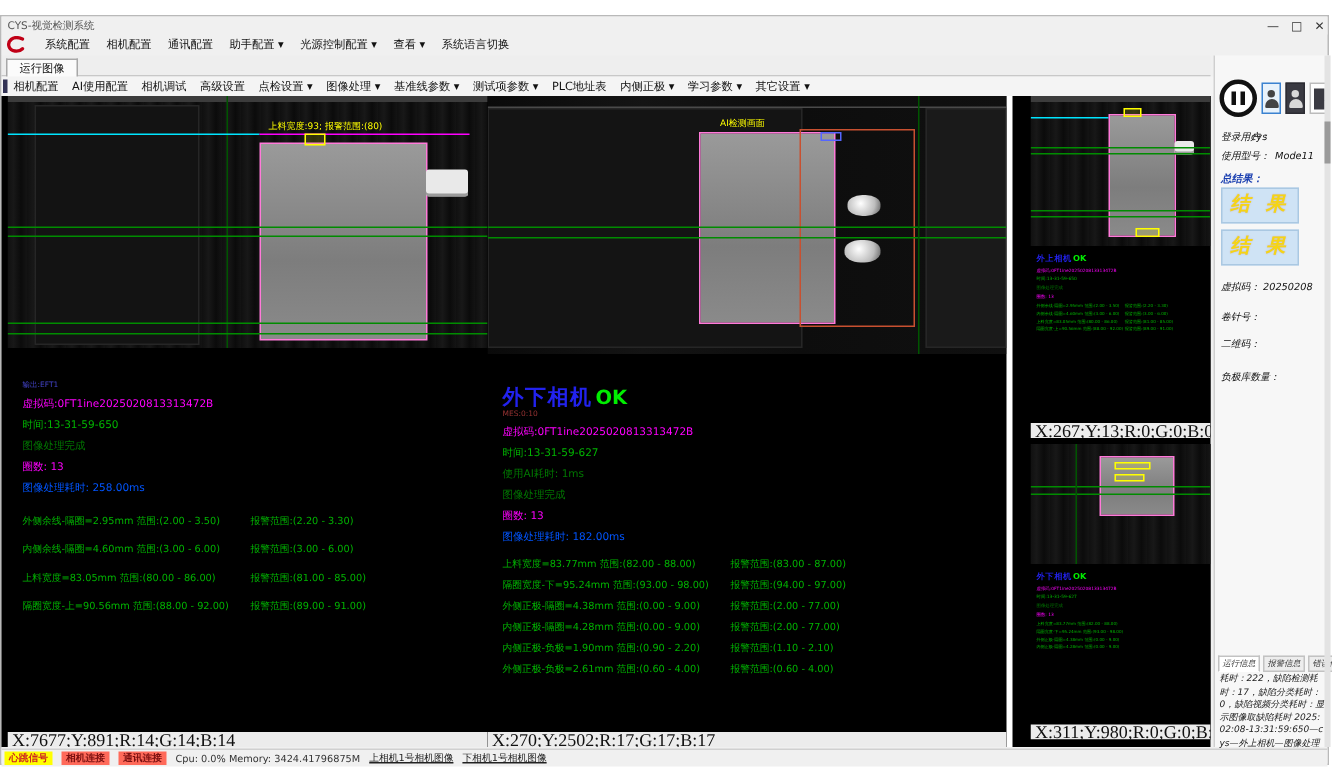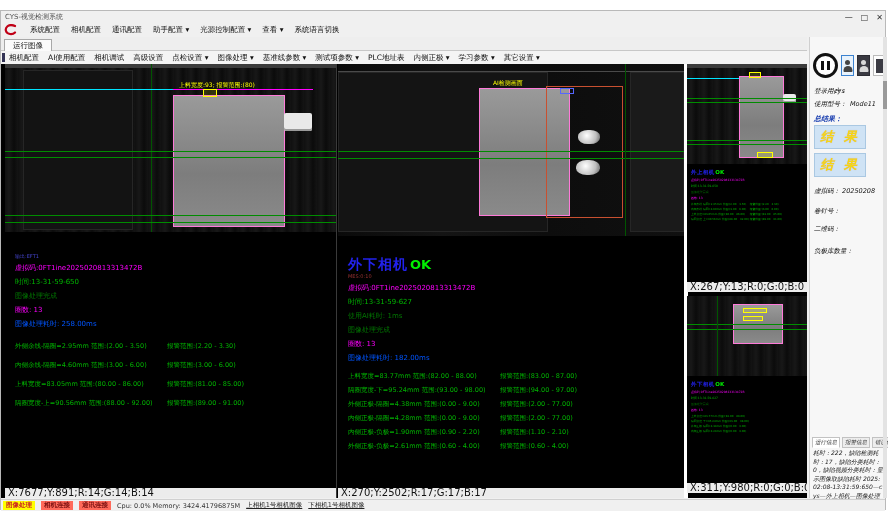--- a/index.html
+++ b/index.html
@@ -21,25 +21,25 @@
   .runtab{position:absolute;left:3px;top:2px;height:12px;padding:0 8px;background:#fbfbfb;border:1px solid #a8a8a8;border-bottom:none;font-size:7.5px;line-height:12px;color:#111;}
 
   
   .toolbar{position:absolute;left:0;top:40px;width:806px;height:13px;background:#f4f4f4;display:flex;align-items:center;gap:9px;padding-left:8px;font-size:7.5px;color:#111;}
   .toolbar .lead{position:absolute;left:1px;top:2px;width:3px;height:9px;background:#335;}
 
   
   .main{position:absolute;left:0;top:53px;width:806px;height:434px;background:#000;}
   .campanel{position:absolute;background:#000;overflow:hidden;}
   .panel-upper{left:4px;top:0;width:331px;height:434px;border-right:1px solid #3a3a3a;}
-  .panel-lower{left:337px;top:0;width:346px;height:434px;border-right:4px solid #ffffff;}
+  .panel-lower{left:324px;top:0;width:346px;height:434px;border-right:4px solid #ffffff;}
   .thumb1{left:686px;top:0;width:120px;height:228px;}
   .thumb2{left:686px;top:232px;width:120px;height:197px;}
 
-  .coordbar{position:absolute;left:0;right:0;bottom:0;height:10px;background:#ececec;color:#111;font-size:10px;line-height:10px;padding-left:3px;}
+  .coordbar{position:absolute;left:0;right:0;bottom:0;height:10px;background:#ececec;color:#111;font-size:12px;line-height:10px;padding-left:3px;font-family:Liberation Serif, serif;}
 
   
   .cam-img{position:absolute;left:0;top:0;right:0;overflow:hidden;background:
      repeating-linear-gradient(90deg,#101010 0px,#181818 4px,#0b0b0b 9px,#141414 13px);}
   .band-top{position:absolute;left:0;top:0;right:0;height:4px;background:#3c3c3c;}
   .hline{position:absolute;left:0;right:0;height:1px;}
   .vline{position:absolute;top:0;bottom:0;width:1px;}
   .g{background:#008c00;}
   .gd{background:#005500;}
   .cyan{background:#00e5ff;}
@@ -329,21 +329,21 @@
         <span class="infotab">错误信息</span>
       </div>
       <div class="stats">耗时：222，缺陷检测耗时：17，缺陷分类耗时：0，缺陷视频分类耗时：显示图像取缺陷耗时 2025:02:08-13:31:59:650—cys—外上相机—图像处理耗时：258.00ms</div>
 
       <div class="rscroll">
           <div class="thumb"></div>
         </div>
     </div>
 
     <div class="statusbar">
-      <span class="badge badge-yellow">图像处理</span>
+      <span class="badge badge-yellow">心跳信号</span>
       <span class="badge badge-red">相机连接</span>
       <span class="badge badge-red">通讯连接</span>
       <span>Cpu: 0.0% Memory: 3424.41796875M</span>
       <span class="sb-link">上相机1号相机图像</span>
       <span class="sb-link">下相机1号相机图像</span>
     </div>
 
   </div>
 </div>
 

